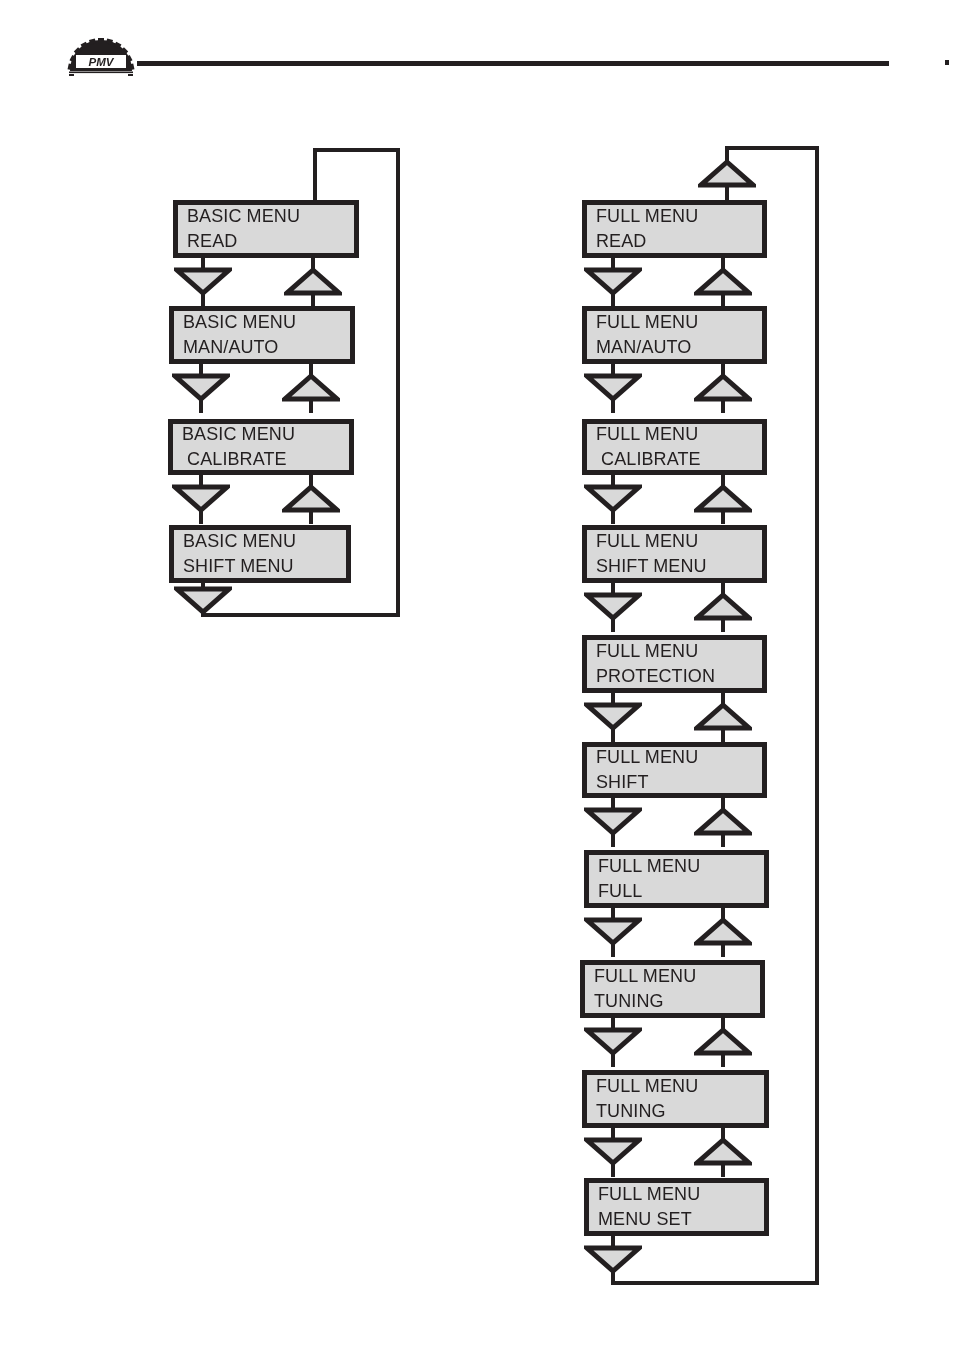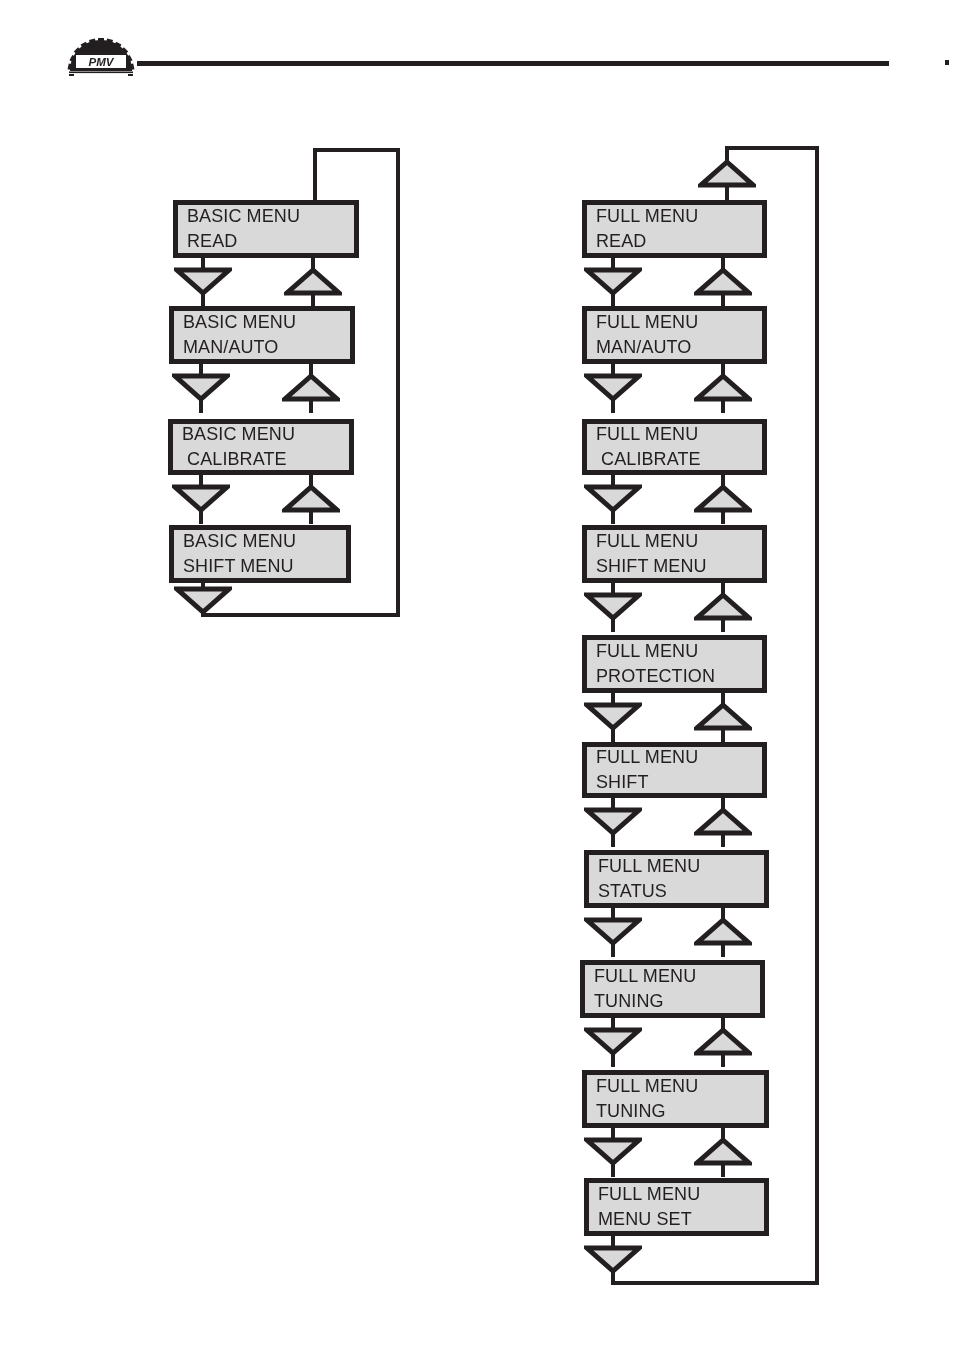--- a/index.html
+++ b/index.html
@@ -336,21 +336,21 @@
         </svg>
     </div>
     <div class="arrow" style="left:694px; top:806px;">
       <svg width="58" height="30" viewBox="0 0 58 30">
           <polygon class="tri-fill" points="29,4 55,27 3,27"></polygon>
         </svg>
     </div>
 
     <div class="menu-box" style="left:584px; top:850px; width:185px; height:58px;">
       <span class="menu-line">FULL MENU</span>
-      <span class="menu-line">STATUS</span>
+      <span class="menu-line">FULL</span>
     </div>
     <div class="stem" style="left:611px; top:905px; height:52px;"></div>
     <div class="stem" style="left:721px; top:905px; height:52px;"></div>
     <div class="arrow" style="left:584px; top:916px;">
       <svg width="58" height="30" viewBox="0 0 58 30">
           <polygon class="tri-fill" points="3,4 55,4 29,27"></polygon>
         </svg>
     </div>
     <div class="arrow" style="left:694px; top:916px;">
       <svg width="58" height="30" viewBox="0 0 58 30">

